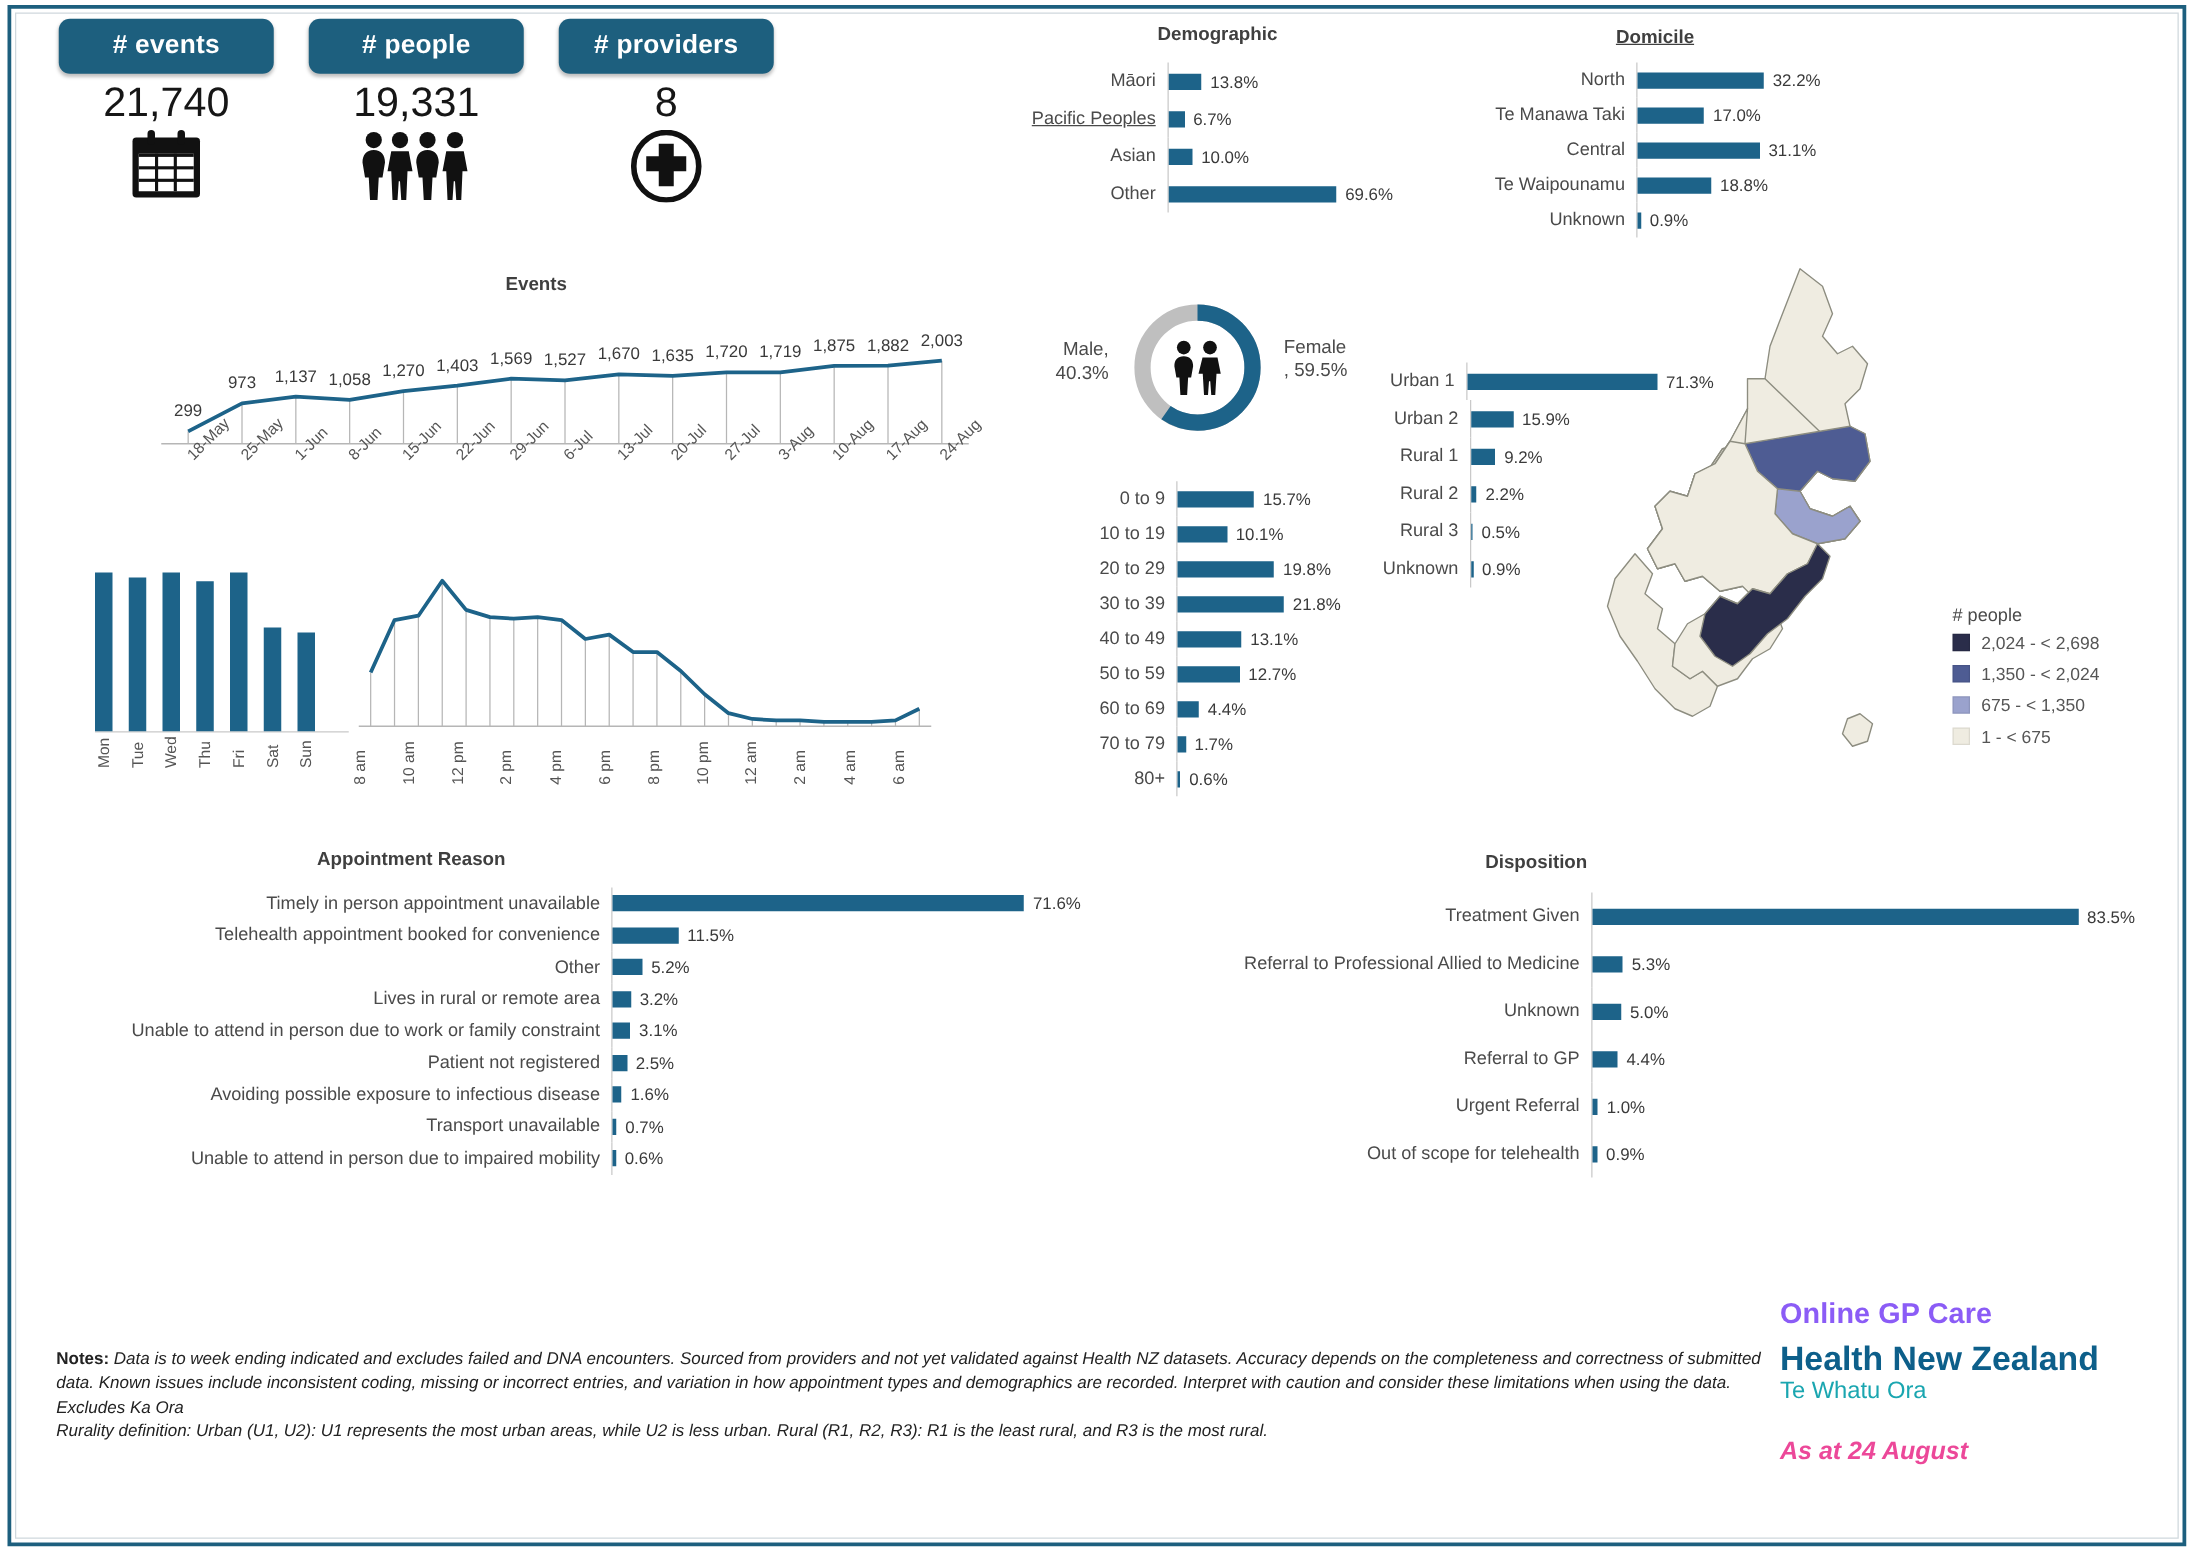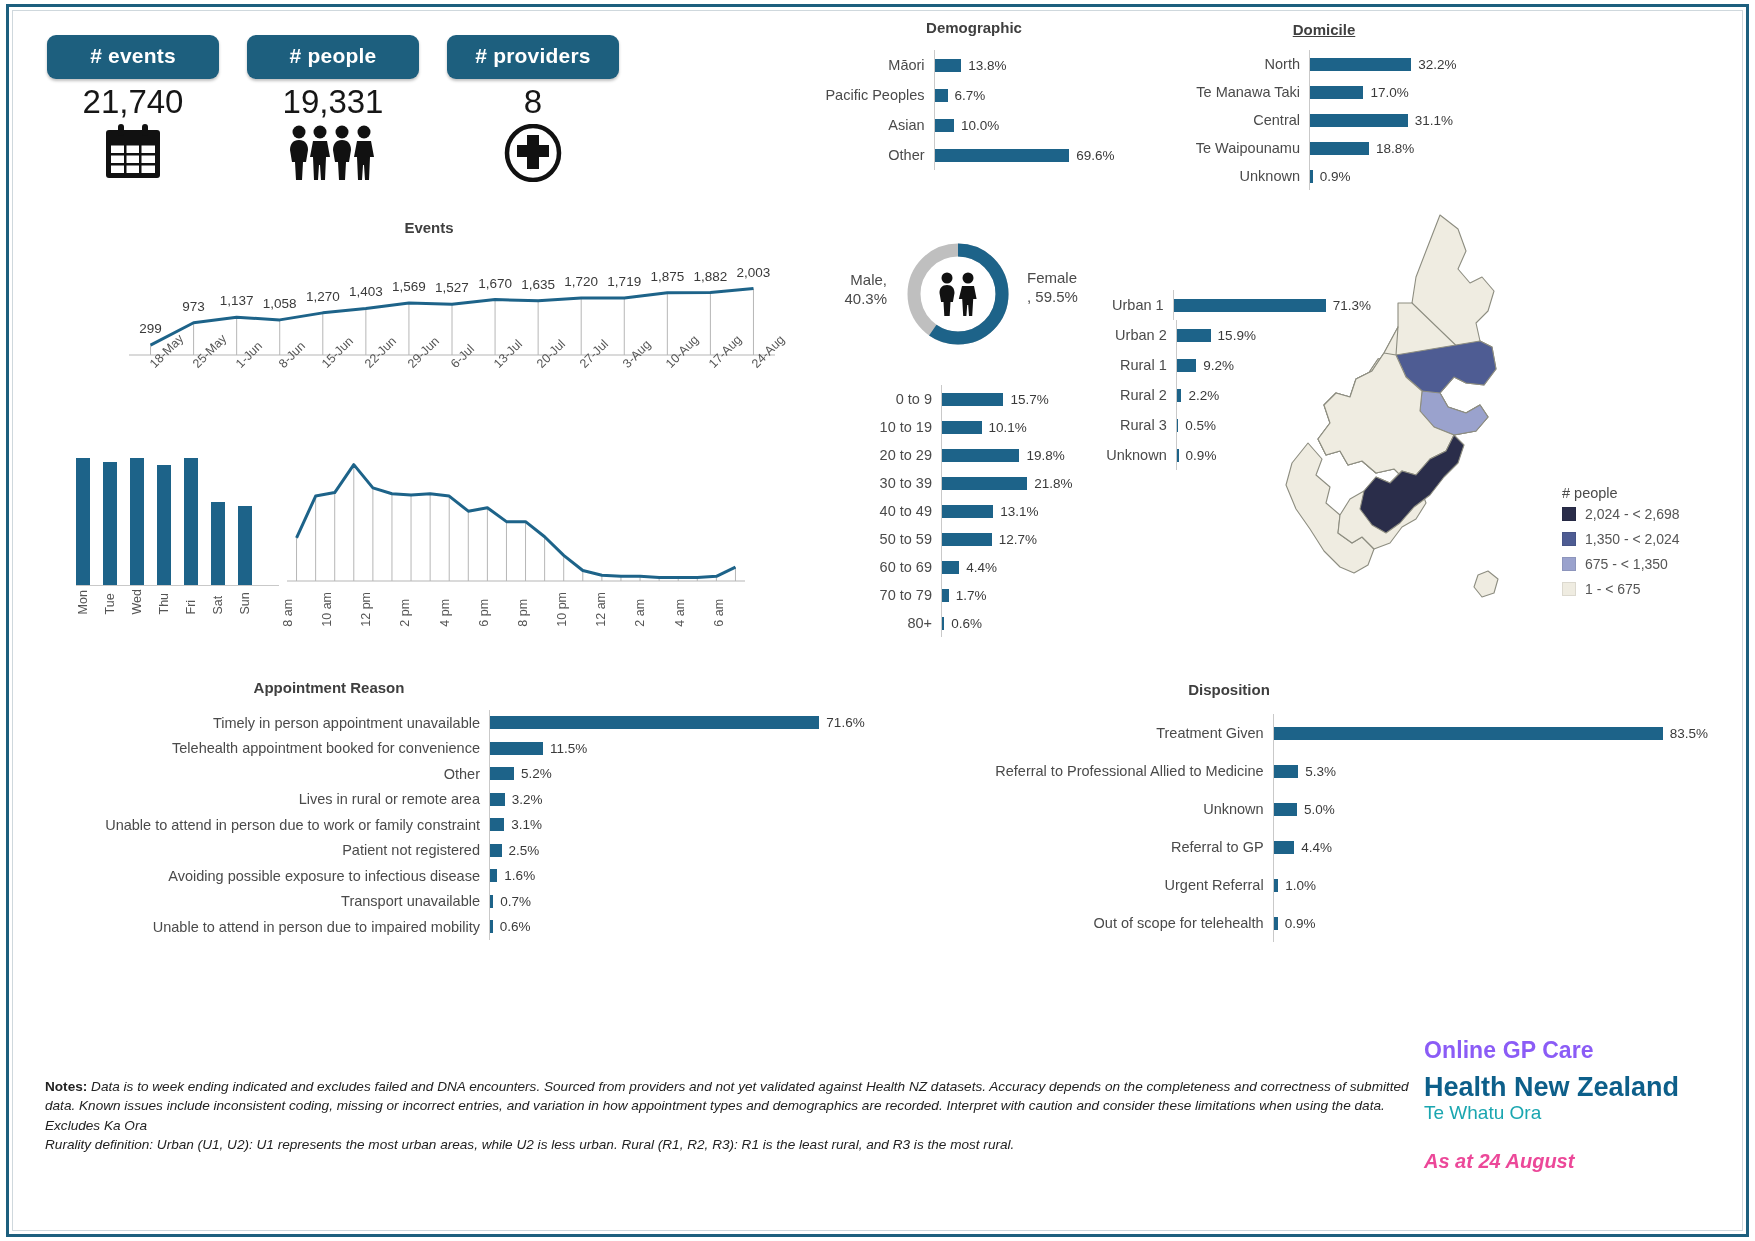--- a/index.html
+++ b/index.html
@@ -18,21 +18,21 @@
     border: 3px solid #1d5f7e;
     background: #fff;
   }
   .inner-hairline {
     position: absolute; left: 3px; top: 3px; right: 3px; bottom: 3px;
     border: 1px solid #cfd8dd; pointer-events: none;
   }
 
   
   .kpis { position: absolute; left: 38px; top: 8px; display: flex; gap: 28px; }
-  .kpi { width: 172px; text-align: center; margin-top: 20px; }
+  .kpi { width: 172px; text-align: center; }
   .kpi-pill {
     background: #1d5f7e; color: #fff; border-radius: 9px;
     font-weight: bold; font-size: 21px; padding: 9px 0 11px;
     letter-spacing: .2px; box-shadow: 0 2px 3px rgba(0,0,0,.25);
   }
   .kpi-value { font-size: 33px; color: #161616; margin-top: 6px; line-height: 1.05; }
   .kpi-icon { height: 62px; display:flex; align-items:center; justify-content:center; margin-top: 2px; }
 
   
   .sec-title { font-size: 15px; font-weight: bold; color: #3f3f3f; text-align: center; }
@@ -313,21 +313,21 @@
   <div class="sec-title" style="margin-bottom:14px;">Demographic</div>
   <div class="hbar-rows" id="demographic-rows">
         <div class="hbar-row" style="height: 30px;">
           <div class="hbar-label" style="width: 130px;">Māori</div>
           <div class="hbar-track" style="width: 215px; height: 30px;">
             <div class="hbar-fill" style="width: 26.68px;"></div>
             <span class="hbar-val">13.8%</span>
           </div>
         </div>
         <div class="hbar-row" style="height: 30px;">
-          <div class="hbar-label" style="width: 130px;">Pacific Peoples</div>
+          <div class="hbar-label" style="width: 130px; text-decoration: underline;">Pacific Peoples</div>
           <div class="hbar-track" style="width: 215px; height: 30px;">
             <div class="hbar-fill" style="width: 12.9533px;"></div>
             <span class="hbar-val">6.7%</span>
           </div>
         </div>
         <div class="hbar-row" style="height: 30px;">
           <div class="hbar-label" style="width: 130px;">Asian</div>
           <div class="hbar-track" style="width: 215px; height: 30px;">
             <div class="hbar-fill" style="width: 19.3333px;"></div>
             <span class="hbar-val">10.0%</span>

